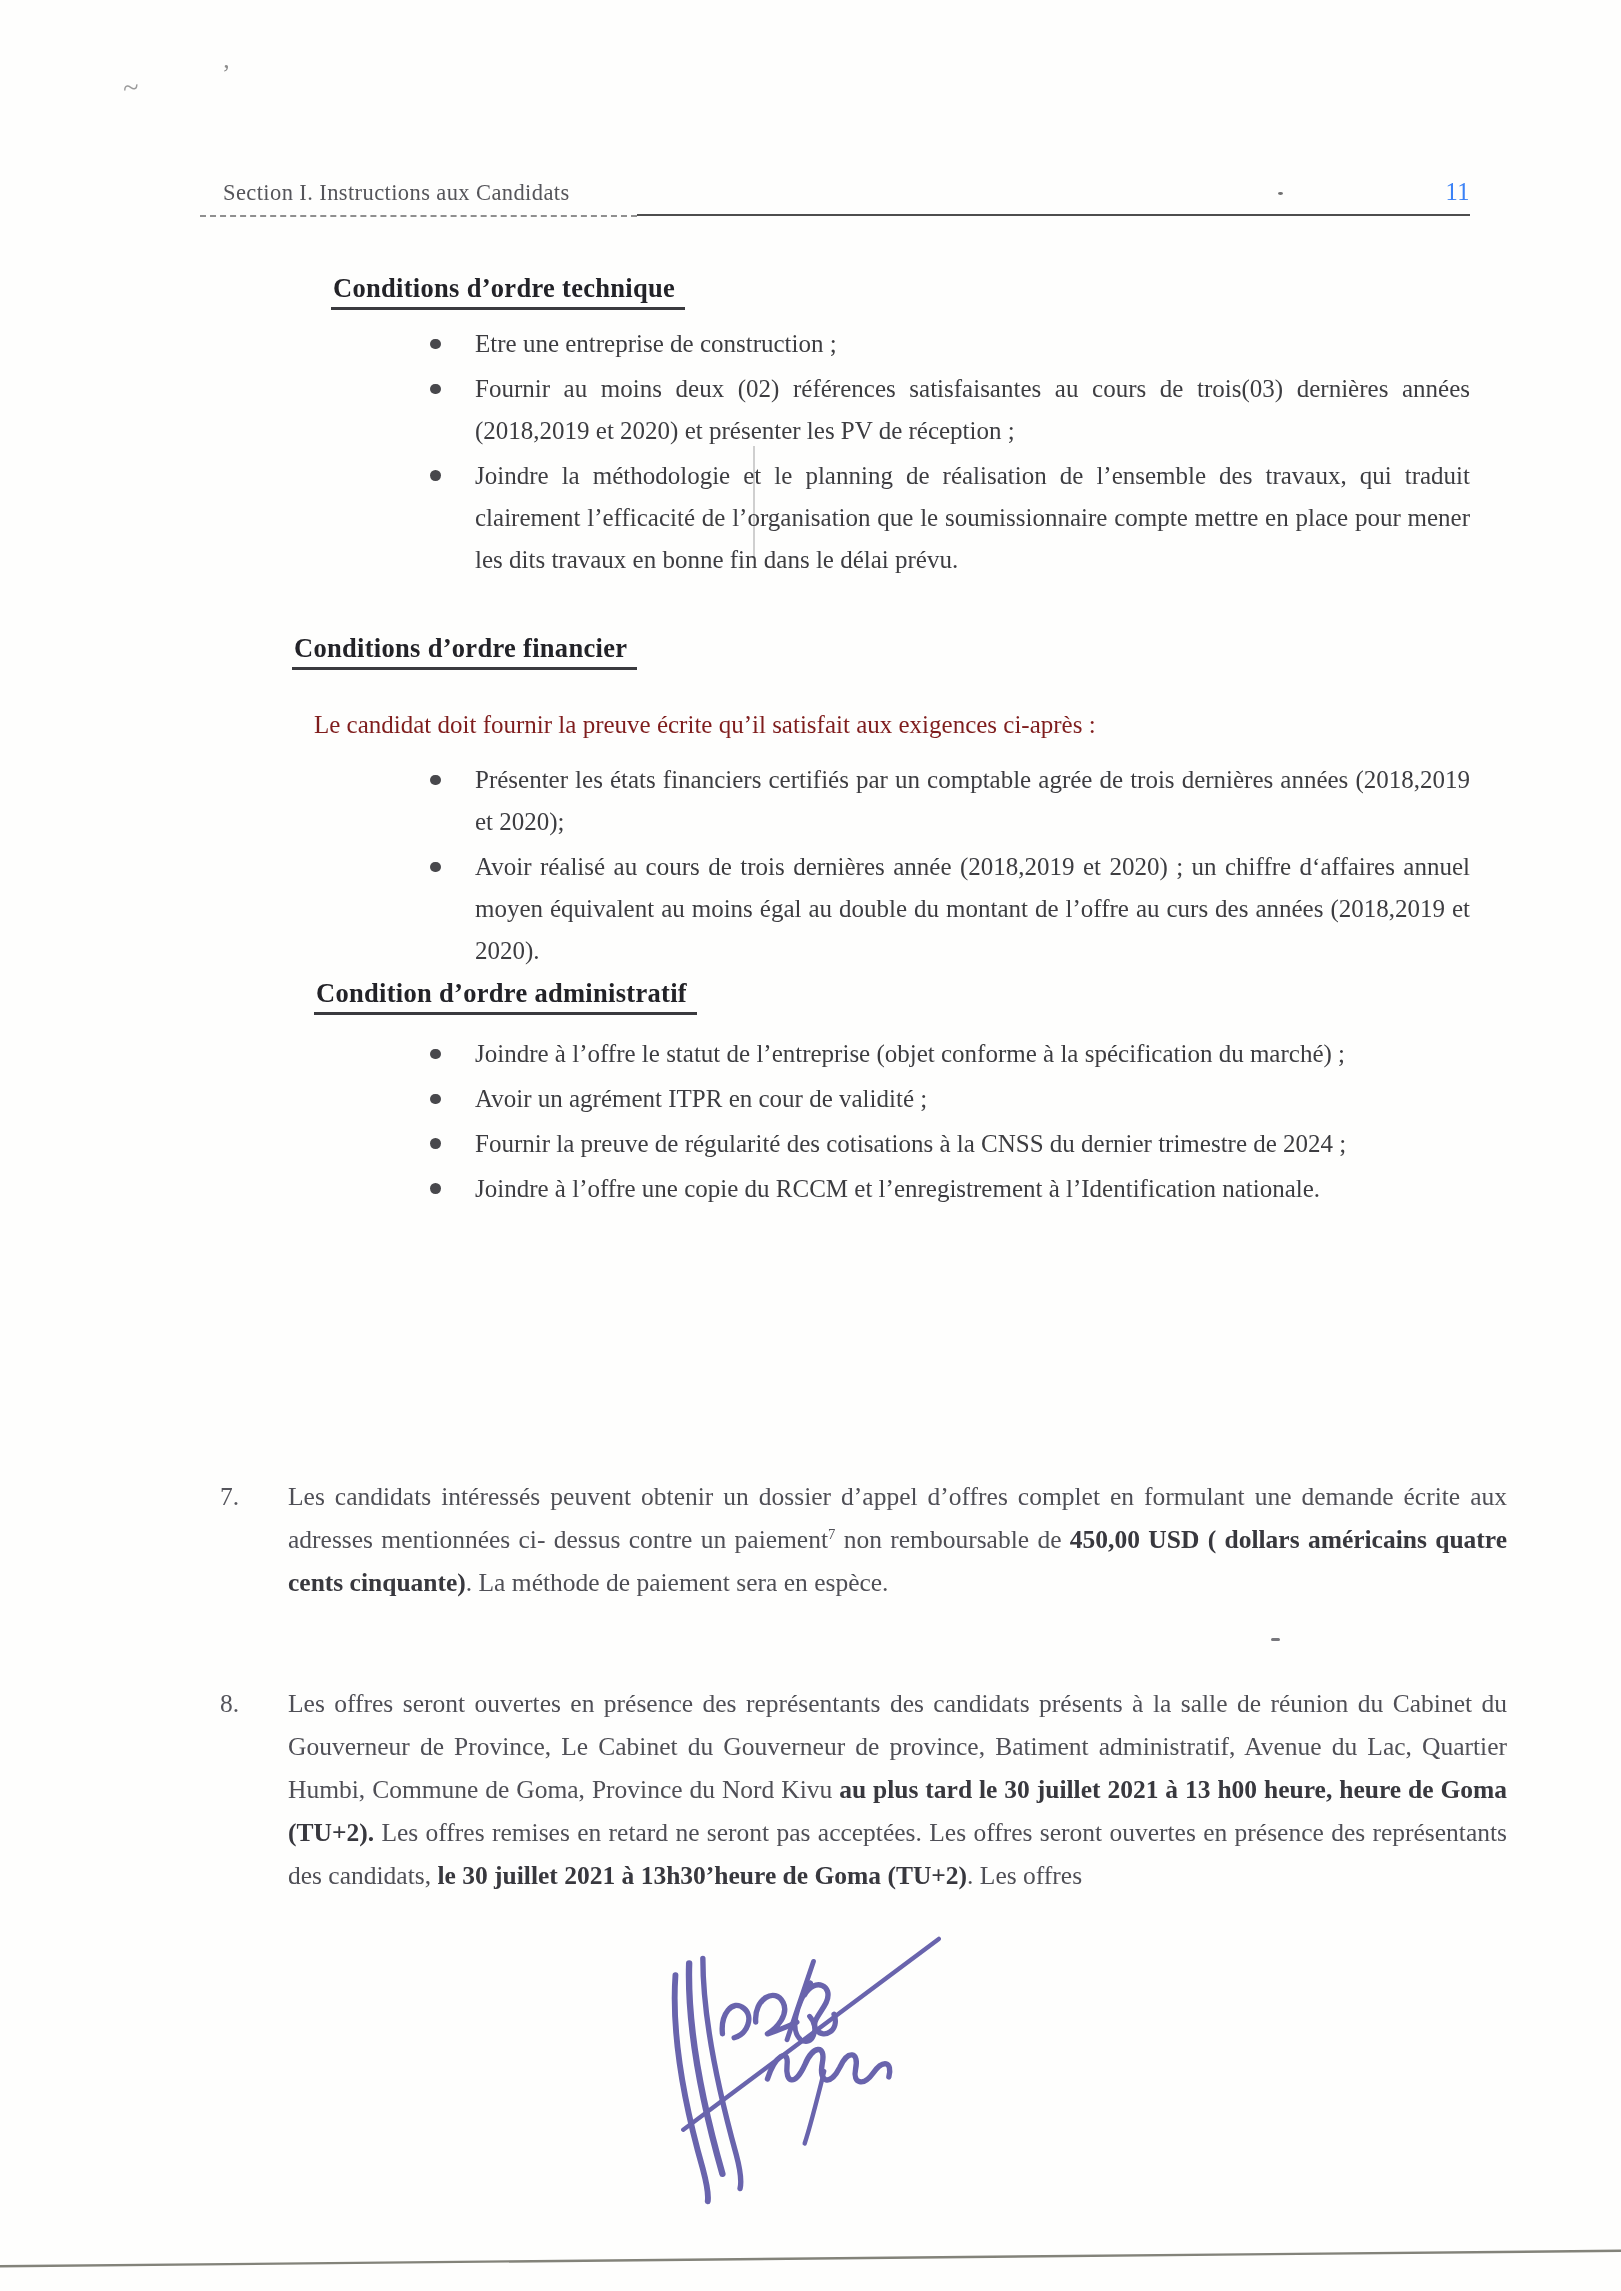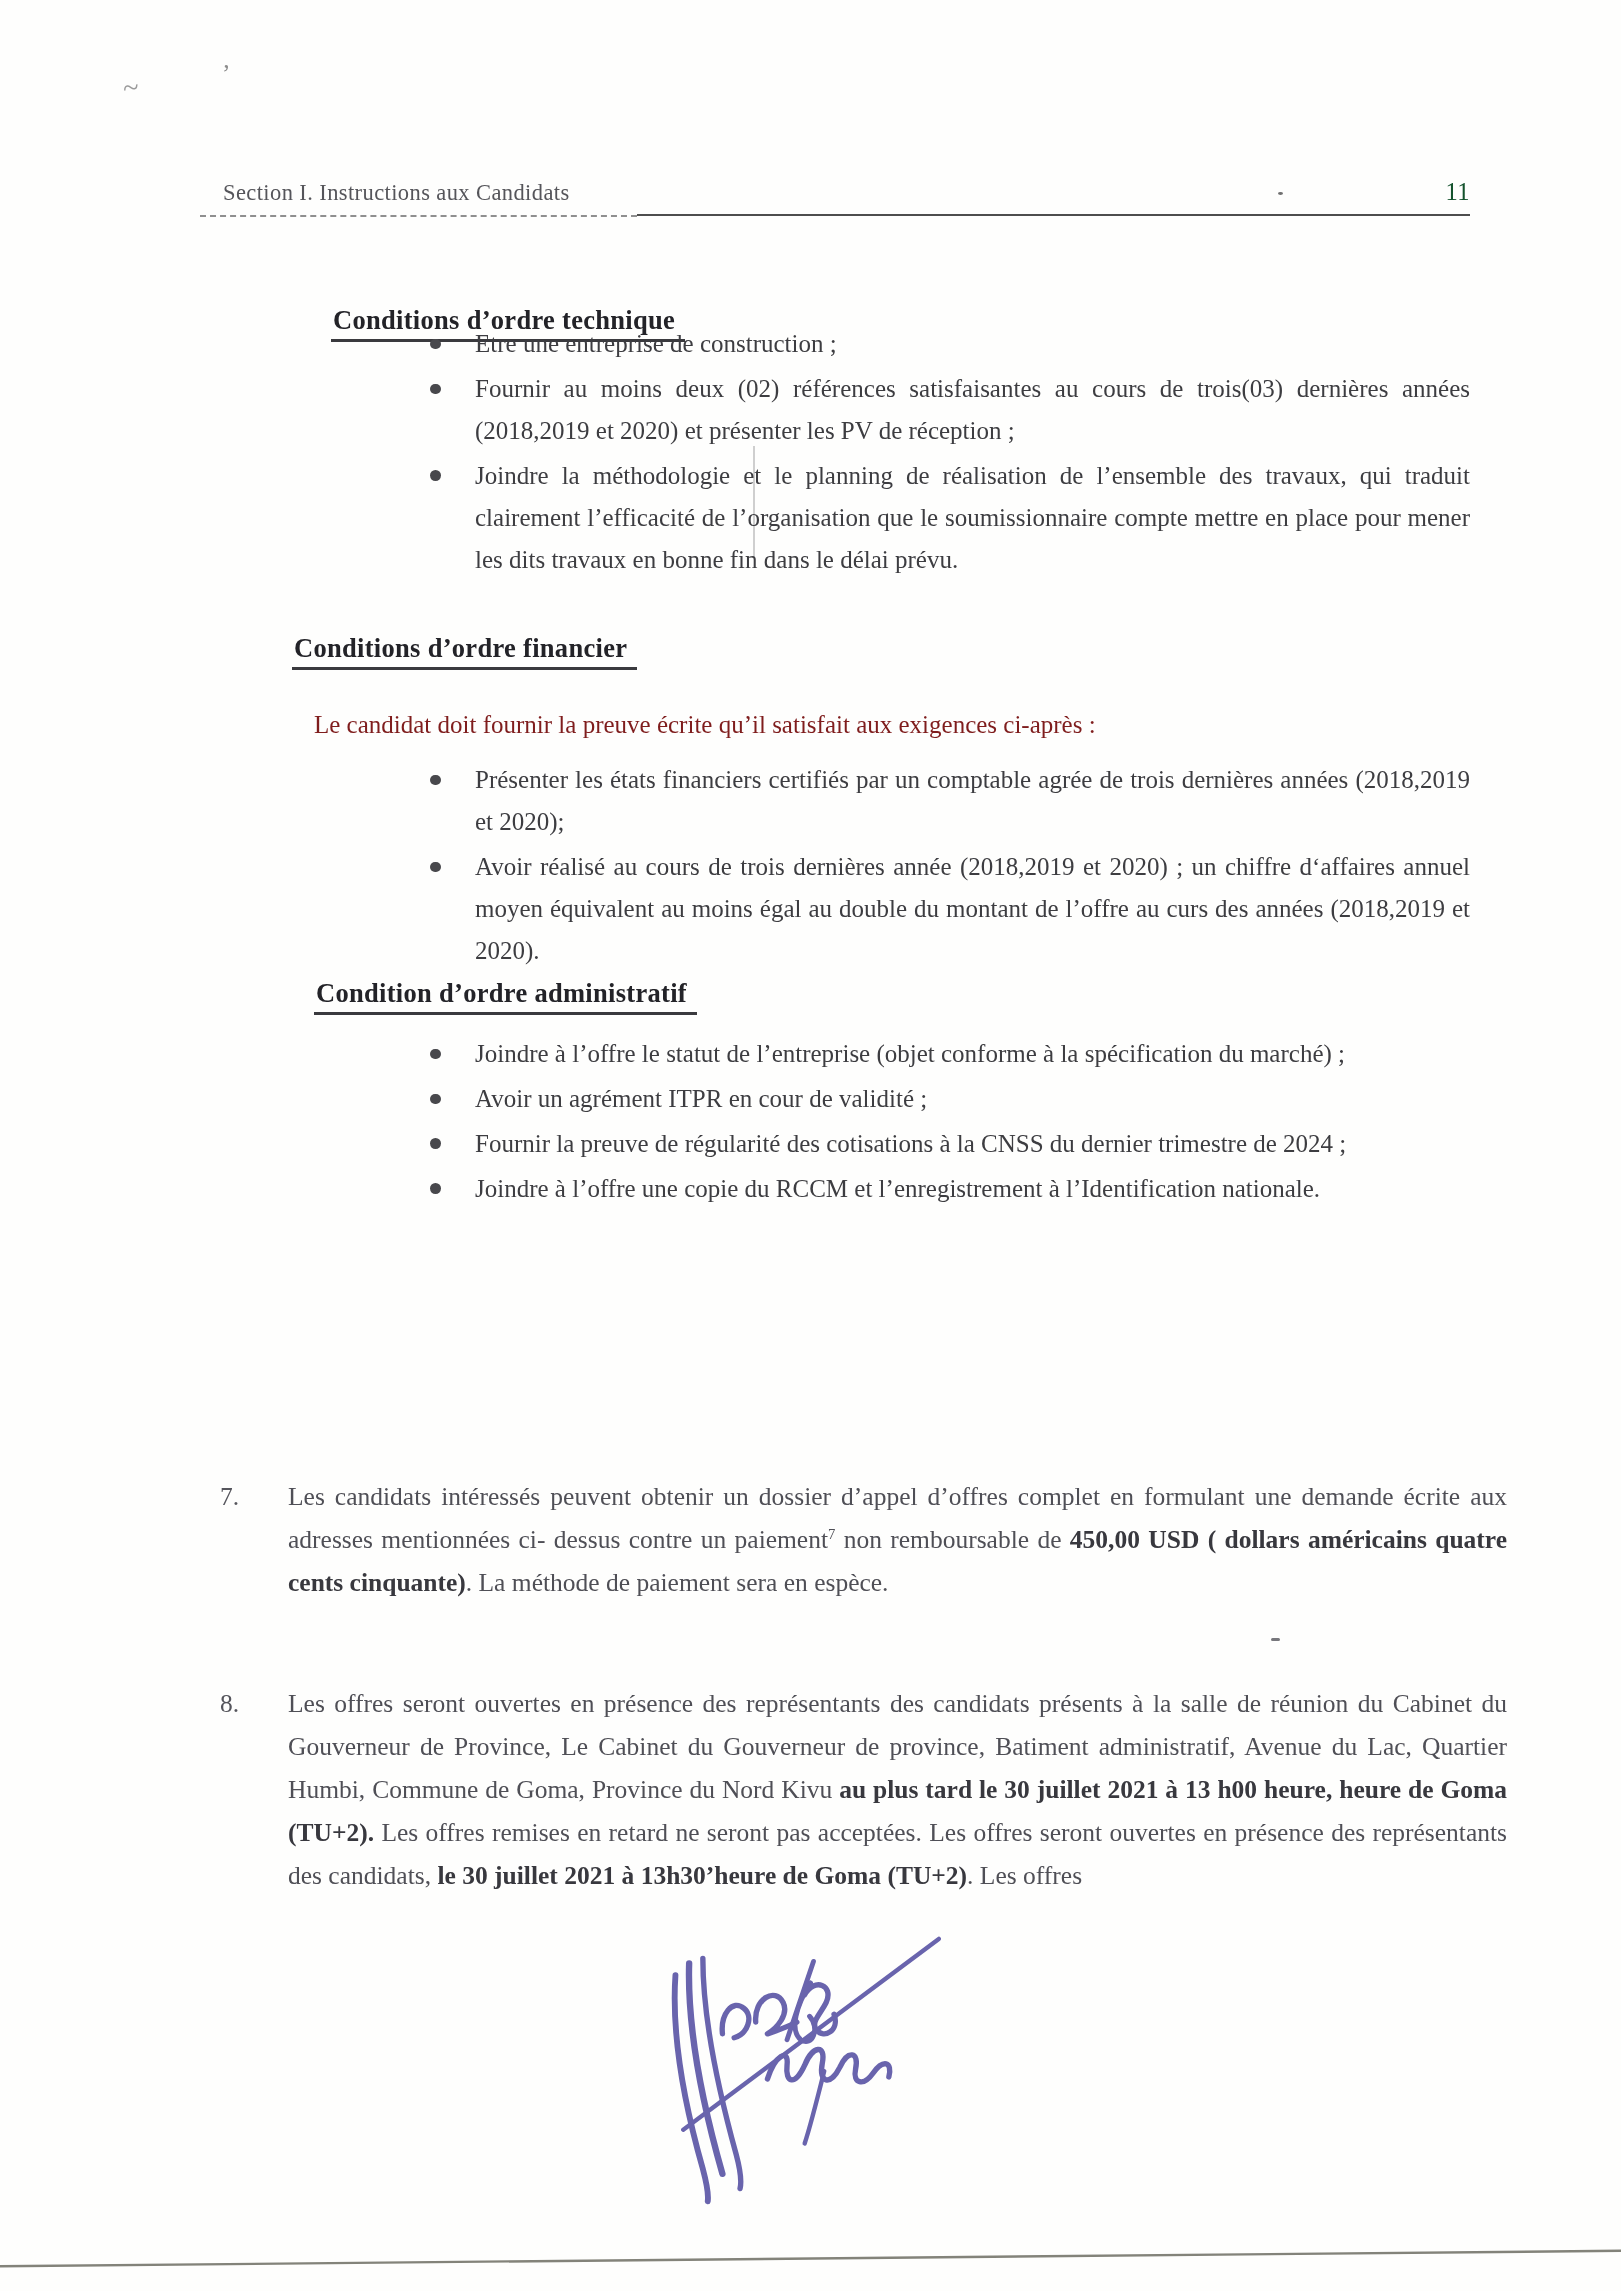--- a/index.html
+++ b/index.html
@@ -14,21 +14,21 @@
     color: #3d3d41;
   }
   .abs { position: absolute; }
 
   
   .header-row {
     top: 178px; left: 223px; width: 1247px;
     display: flex; justify-content: space-between; align-items: flex-end;
     font-size: 22.5px; color: #55555a; letter-spacing: 0.4px;
   }
-  .page-num { font-size: 24.5px; color: #14532d; }
+  .page-num { font-size: 24.5px; color: #3b82f6; }
   .rule-dashed { top: 215px; left: 200px; width: 437px; border-top: 2px dashed #8f8f8f; }
   .rule-solid  { top: 214px; left: 637px; width: 833px; border-top: 2px solid #4e4e4e; }
 
   
   .mark-tilde { top: 71px; left: 123px; font-size: 29px; color: #9b9b9b; transform: rotate(-6deg); }
   .mark-quote { top: 59px; left: 222px; font-size: 25.5px; color: #8d8d8d; }
   .dot-artifact { top: 192px; left: 1278px; width: 4.9px; height: 2.9px; background: #707070; border-radius: 50%; }
   .dash-artifact { top: 1638px; left: 1271px; width: 8.8px; height: 2.9px; background: #77777c; border-radius: 2px; }
   .vline-artifact { top: 446px; left: 753px; width: 2px; height: 112px; background: #c7c7c7; opacity: .85; }
 
@@ -90,21 +90,21 @@
   <span class="abs dash-artifact"></span>
   <span class="abs vline-artifact"></span>
 
   <div class="abs header-row">
     <span>Section I. Instructions aux Candidats</span>
     <span class="page-num">11</span>
   </div>
   <div class="abs rule-dashed"></div>
   <div class="abs rule-solid"></div>
 
-  <div class="abs" style="top:272px; left:331px;margin-top:32px;">
+  <div class="abs" style="top:272px; left:331px;">
     <span class="sec-heading">Conditions d’ordre technique</span>
   </div>
   <div class="abs blist" style="top:307px; left:314px;">
     <ul>
       <li>Etre une entreprise  de construction ;</li>
       <li>Fournir au moins deux (02) références satisfaisantes au cours de trois(03) dernières années (2018,2019 et 2020) et présenter les PV de réception ;</li>
       <li>Joindre la méthodologie et le planning de réalisation de l’ensemble des travaux, qui traduit clairement l’efficacité de l’organisation que le soumissionnaire compte mettre en place  pour mener les dits travaux en bonne fin dans le délai prévu.</li>
     </ul>
   </div>
 

